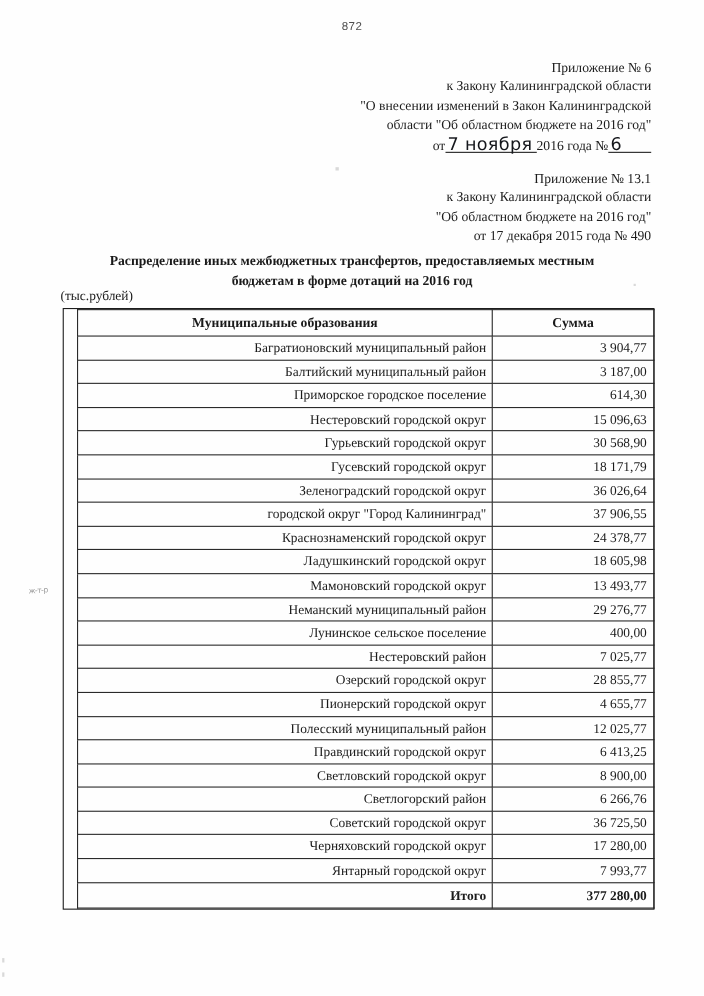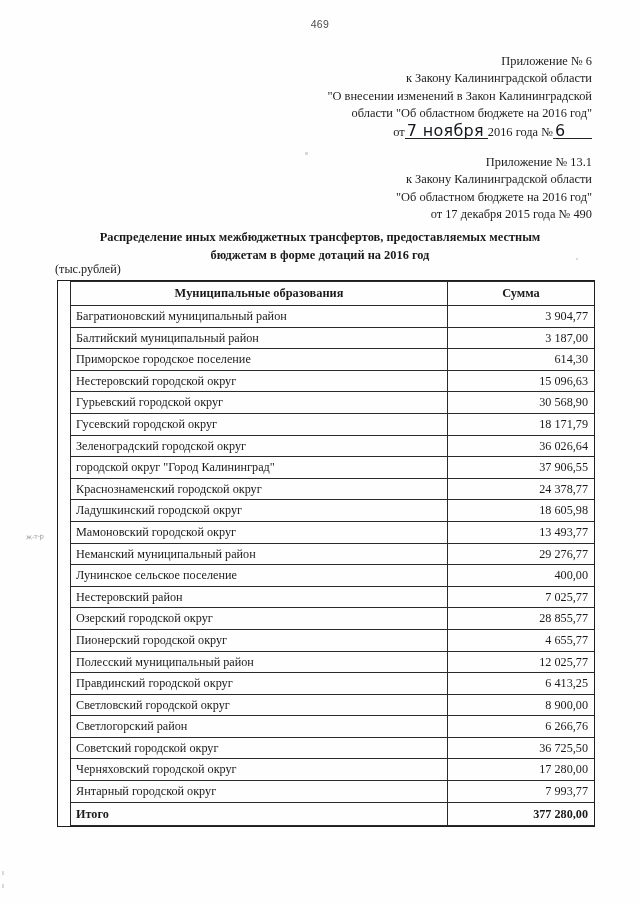--- a/index.html
+++ b/index.html
@@ -135,21 +135,21 @@
     white-space: nowrap;
     overflow: hidden;
   }
   table.main thead th {
     font-weight: bold;
     text-align: center;
     height: 23px;
     line-height: 23px;
     font-size: 12.4px;
   }
-  table.main td.name { text-align: left; }
+  table.main td.name { text-align: right; }
   table.main td.sum  { text-align: right; padding-right: 6px; }
 
   tr.total td {
     font-weight: bold;
     height: 22px;
     line-height: 22px;
     border-top: 1.6px solid #111;
   }
   tr.total td.name { padding-left: 5px; }
 
@@ -160,21 +160,21 @@
     inset: -1px;
     border: 1.4px solid #1d1d1d;
     pointer-events: none;
   }
 </style>
 </head>
 <body>
 
 <div class="page">
 
-  <div class="page-number">469</div>
+  <div class="page-number">872</div>
 
   <div class="header-block one">
     <span class="hline">Приложение  № 6</span>
     <span class="hline">к Закону Калининградской области</span>
     <span class="hline">"О внесении изменений  в Закон Калининградской</span>
     <span class="hline">области  "Об областном бюджете на 2016 год"</span>
     <span class="date-line"><span>от</span><span class="hand wide">7  ноября</span><span>2016 года №</span><span class="hand num">6</span></span>
   </div>
 
   <div class="header-block two">

